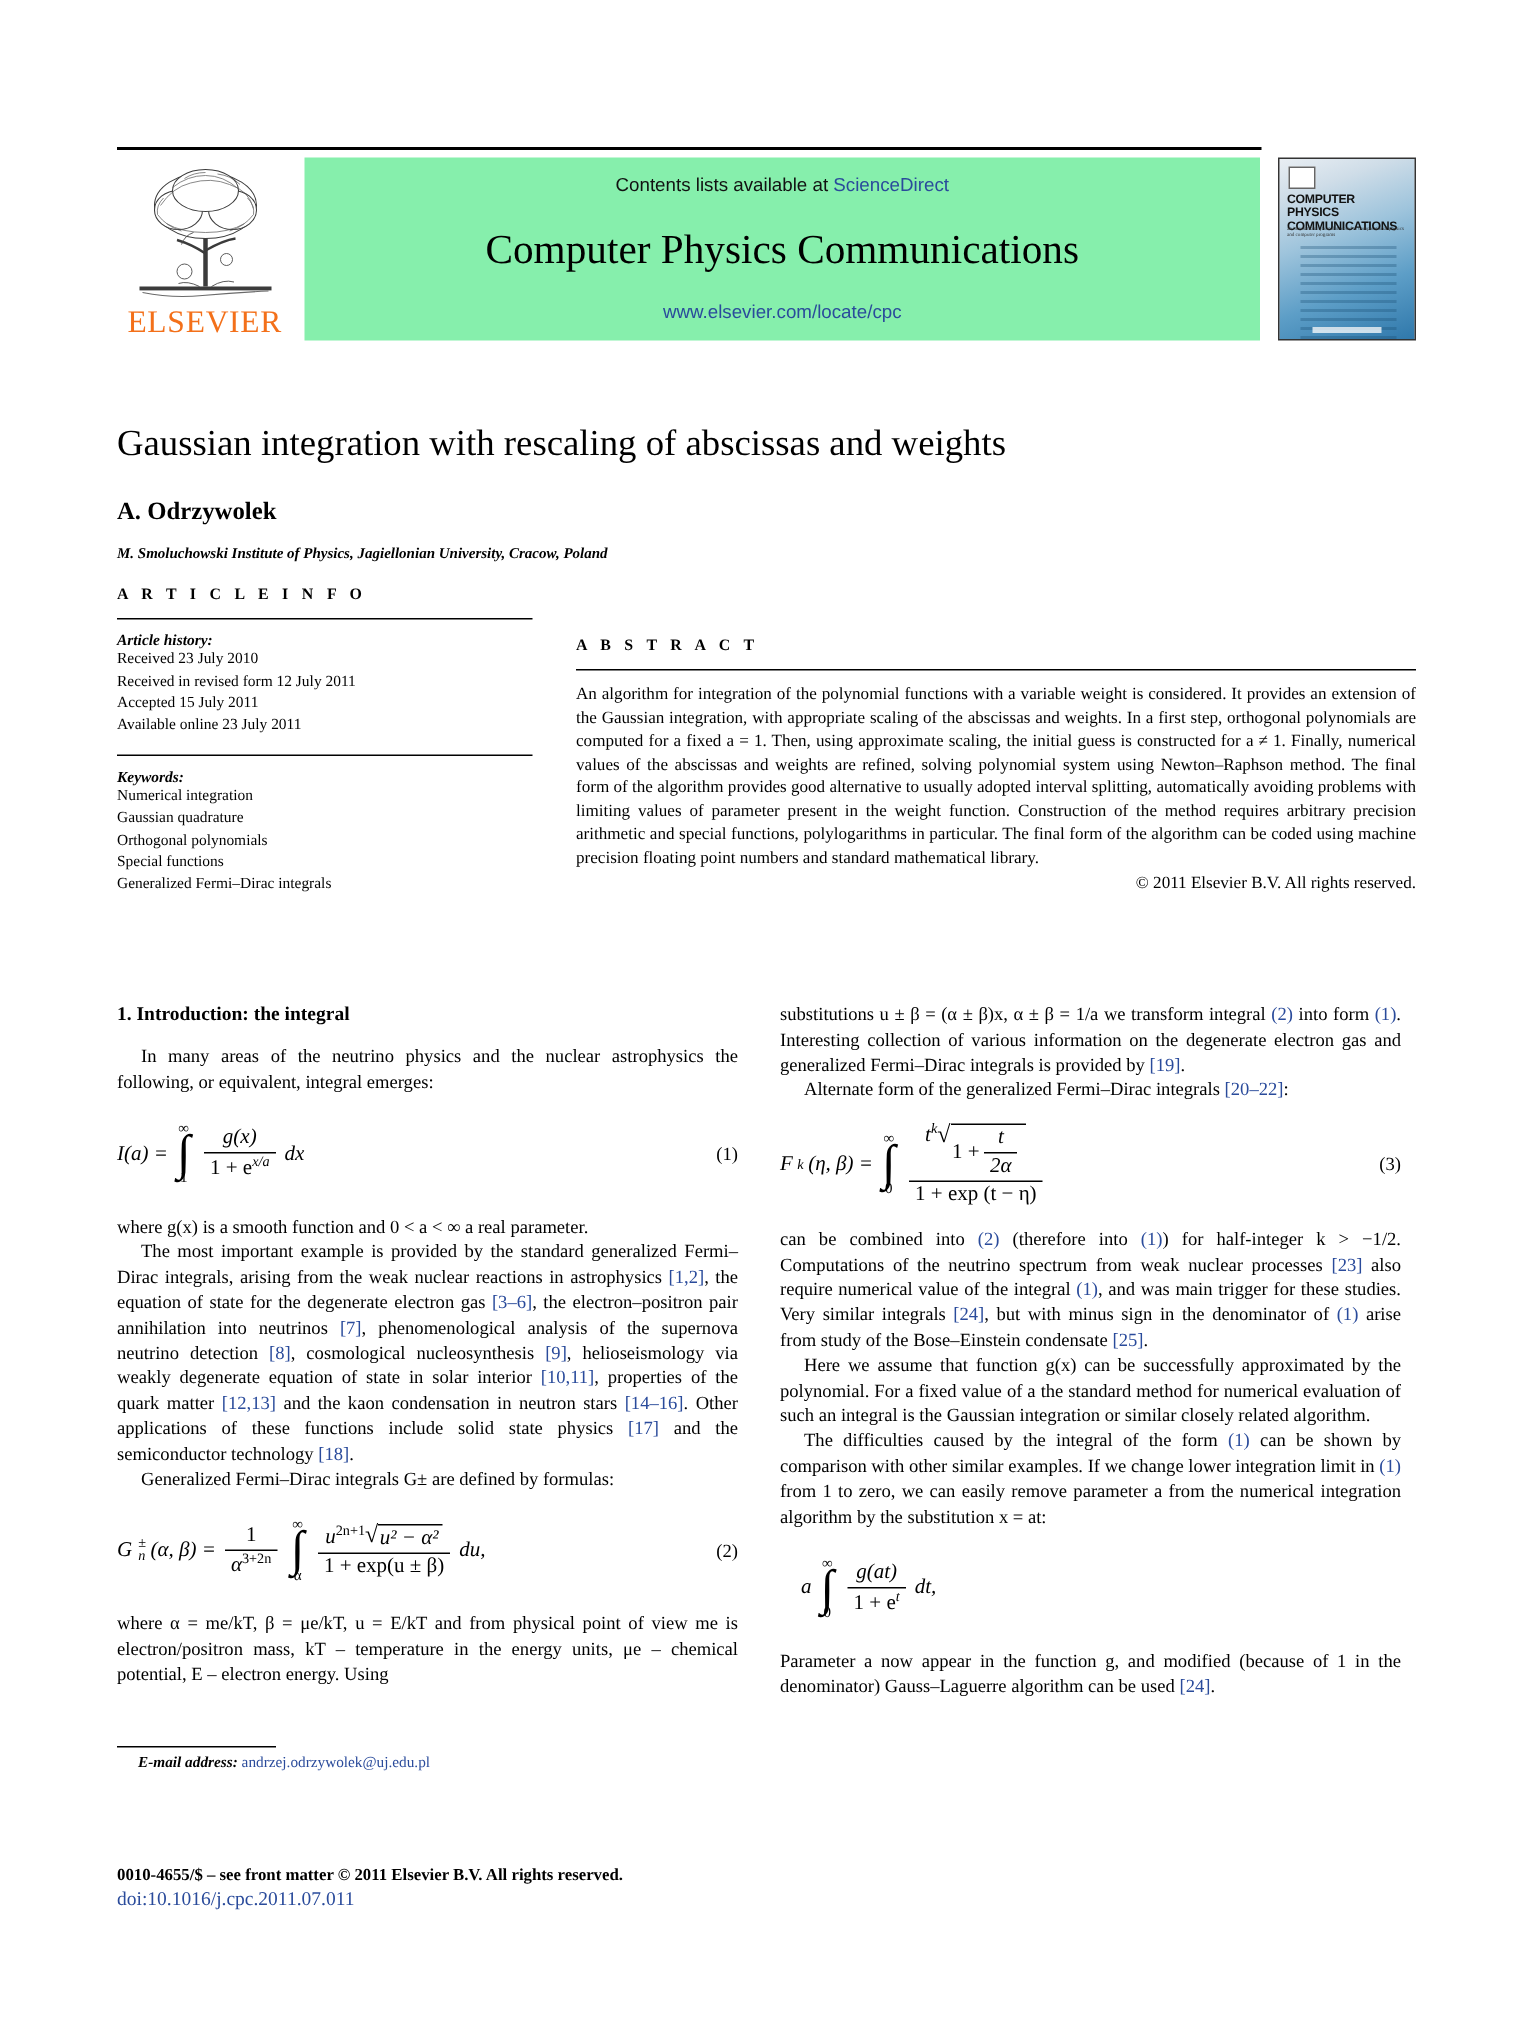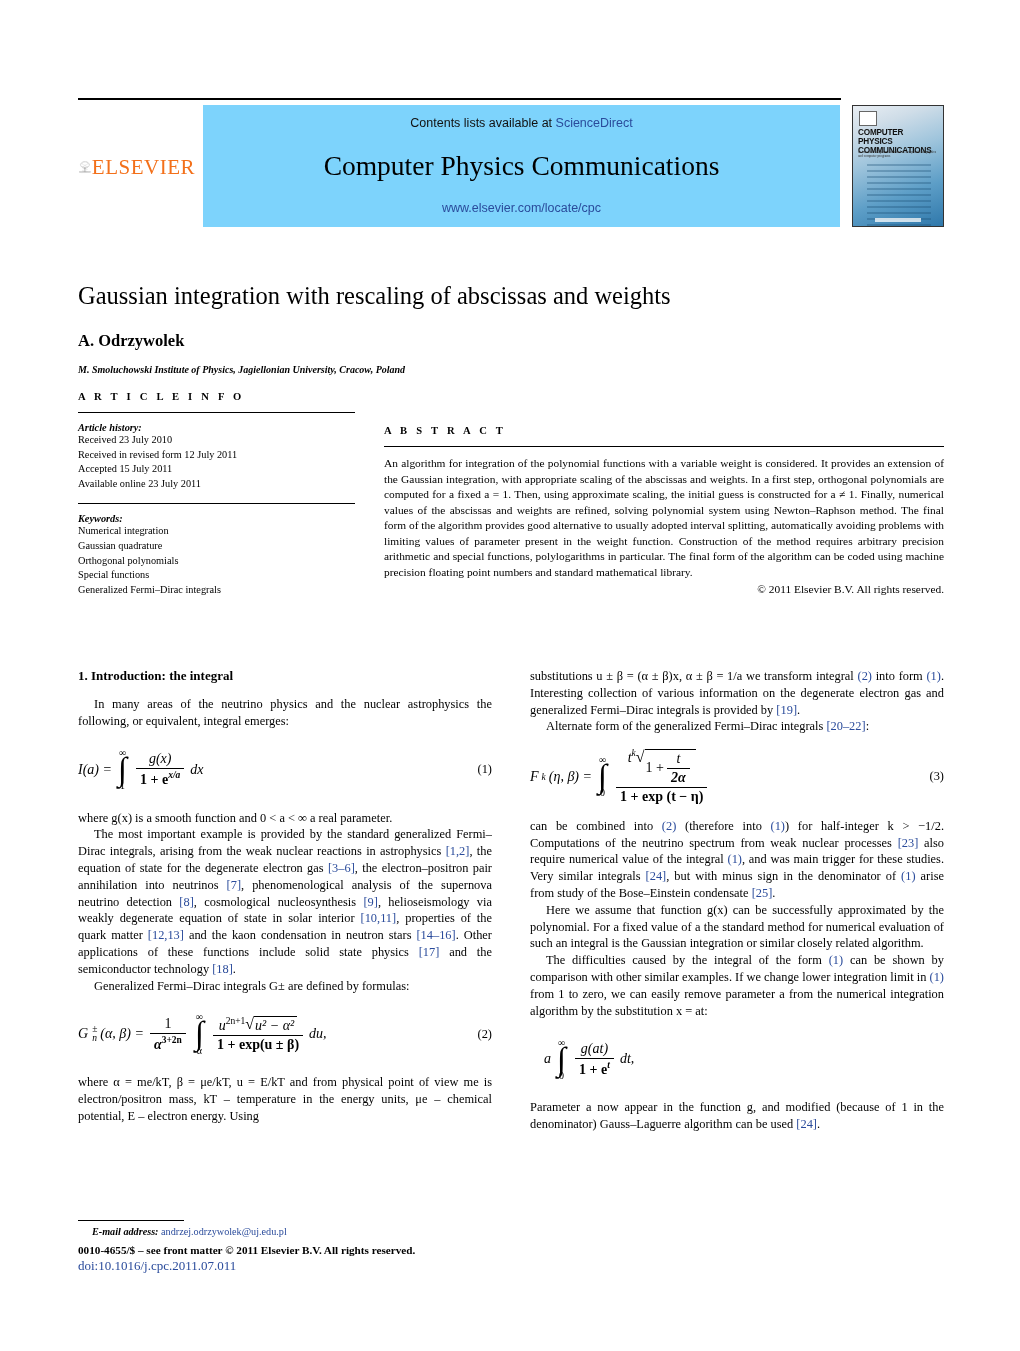--- a/index.html
+++ b/index.html
@@ -51,40 +51,40 @@
   .header-row {
     display: flex;
     align-items: stretch;
     margin-top: 5px;
     height: 122px;
   }
   .elsevier-logo {
     width: 117px;
     flex: 0 0 117px;
     display: flex;
-    flex-direction: row;
+    flex-direction: column;
     align-items: center;
     justify-content: flex-start;
     padding-top: 2px;
     box-sizing: border-box;
     text-align: right;
   }
   .tree-svg { display:block; }
   .elsevier-word {
     font-family: "Liberation Serif", serif;
     font-size: 21px;
     letter-spacing: 0.5px;
     color: #F3701A;
     font-weight: 400;
     margin-top: 1px;
     line-height: 1;
   }
   .header-center {
     flex: 1 1 auto;
-    background: #7dd3fc;
+    background: #86efac;
     display: flex;
     flex-direction: column;
     align-items: center;
     justify-content: space-between;
     padding: 11px 0 12px 0;
     box-sizing: border-box;
     margin-left: 8px;
   }
   .contents-line {
     font-family: "Liberation Sans", sans-serif;
@@ -245,21 +245,21 @@
     margin: 3px 0 0 0;
   }
 
   
   .body-cols {
     position: absolute;
     top: 668px;
     left: 78px;
     width: 866px;
     display: flex;
-    gap: 38px;
+    gap: 28px;
   }
   .bcol {
     width: 414px;
     flex: 0 0 414px;
   }
   .sect-title {
     font-family: "Liberation Serif", serif;
     font-weight: bold;
     font-size: 13px;
     margin: 0 0 12px 0;
@@ -315,21 +315,21 @@
     font-family: "Liberation Serif", serif;
   }
   .frac {
     display: inline-flex;
     flex-direction: column;
     align-items: center;
     vertical-align: middle;
     margin: 0 3px;
   }
   .frac .num { padding: 0 4px 1px 4px; }
-  .frac .den { padding: 1px 4px 0 4px; border-top: 1.1px solid #000; font-weight: bold; }
+  .frac .den { padding: 1px 4px 0 4px; border-top: 1.1px solid #000; }
   .sup { font-size: 9.5px; vertical-align: super; }
   .sub { font-size: 9.5px; vertical-align: sub; }
   .rad {
     display: inline-flex;
     align-items: stretch;
   }
   .rad .rsym { font-size: 16px; line-height: 1; }
   .rad .rbody {
     border-top: 1.1px solid #000;
     padding: 1px 3px 0 1px;
@@ -340,21 +340,21 @@
     font-size: 9.5px;
     line-height: 1.02;
     vertical-align: middle;
     padding-left: 1px;
   }
 
   
   .footnote {
     position: absolute;
     left: 78px;
-    top: 1220px;
+    top: 1164px;
     width: 414px;
   }
   .fn-rule {
     border-top: 1px solid #000;
     width: 106px;
     margin: 0 0 5px 0;
   }
   .fn-text {
     font-family: "Liberation Serif", serif;
     font-size: 10.2px;

